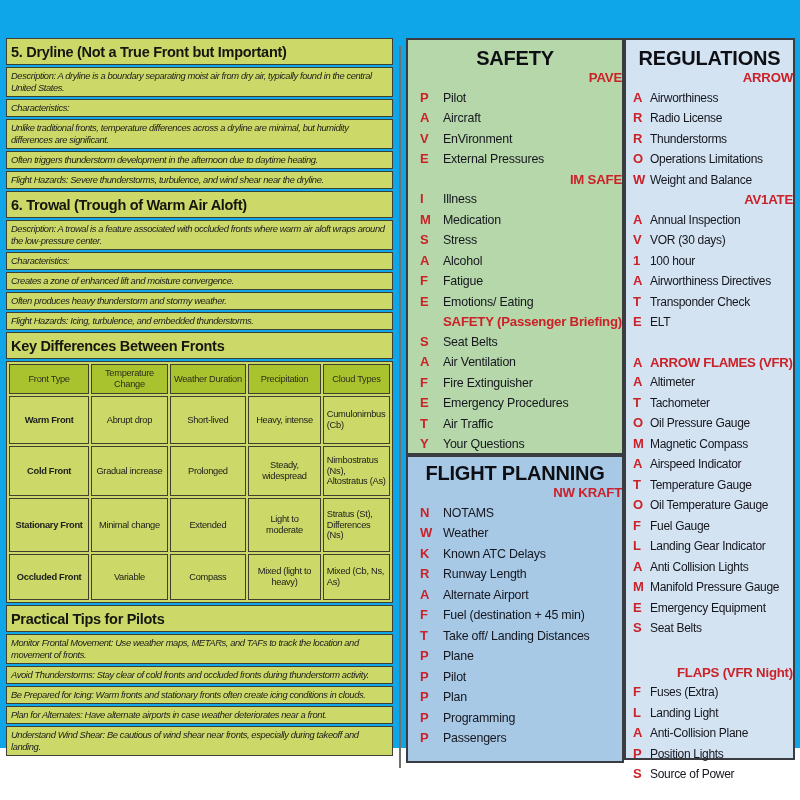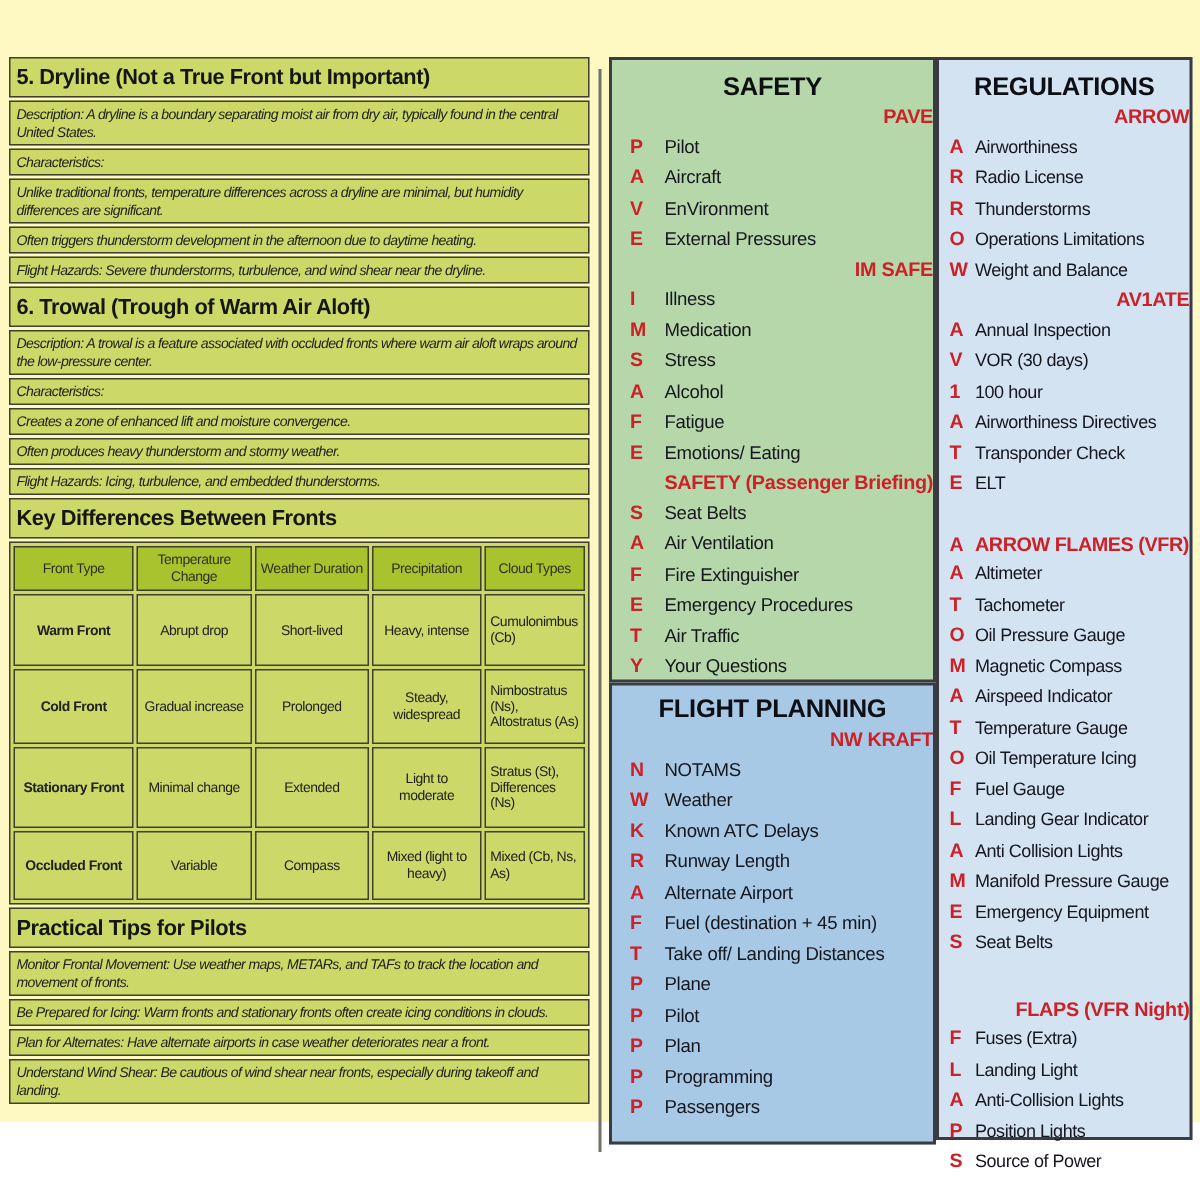--- a/index.html
+++ b/index.html
@@ -1,18 +1,18 @@
 <!DOCTYPE html>
 <html><head>
 <meta charset="utf-8">
 <style>
   * { margin:0; padding:0; box-sizing:border-box; }
   html,body { width:800px; height:800px; background:#ffffff; overflow:hidden;
               font-family:"Liberation Sans", sans-serif; }
-  .page { position:relative; width:800px; height:748px; background:#fef9c3; }
+  .page { position:relative; width:800px; height:748px; background:#0ea5e9; }
 
   
   .left-panel { position:absolute; left:6px; top:38px; width:387px; }
   .lp-row, .lp-header { background:#ccd969; border:1px solid #3f4030; margin-bottom:2px; color:#20211c; }
   .lp-row { padding:2px 4px; font-size:9.4px; letter-spacing:-0.4px; line-height:12px;font-style:italic; }
   .lp-header { padding:4px 4px 3px 4px; font-size:14.5px; font-weight:bold;
                letter-spacing:-0.3px; line-height:18px; color:#15160f; }
 
   table.fronts-table { width:100%; border-collapse:separate; border-spacing:2px;
                        background:#ccd969; border:1px solid #3f4030; margin-bottom:2px; }
@@ -34,21 +34,21 @@
 
   
   .v-divider { position:absolute; left:399px; top:46px; width:2px; height:722px; background:#70716a; }
 
   
   .mn-panel { position:absolute; border:2px solid #3b3c42; padding-top:8px; }
   .top-mid    { left:406px; top:38px;  width:218px; height:417px; }
   .bottom-mid { left:406px; top:455px; width:218px; height:308px; padding-top:6px; }
   .right      { left:624px; top:38px;  width:171px; height:722px; }
 
-  .mn-title   { text-align:center; font-weight:bold; font-size:17px; color:#0e0f14;
+  .mn-title   { text-align:center; font-weight:bold; font-size:20px; color:#0e0f14;
                 line-height:20px; letter-spacing:-0.2px; }
   .mn-heading { text-align:right; font-weight:bold; font-size:13.2px; color:#cb2128;
                 line-height:19.5px; letter-spacing:-0.2px; }
   .mn-row  { display:flex; align-items:baseline; line-height:19.5px; }
   .mid .mn-row  { padding-left:12px; }
   .right .mn-row { padding-left:7px; }
   .mn-letter { font-weight:bold; color:#cb2128; font-size:13px; flex:none; }
   .mid .mn-letter  { width:23px; }
   .right .mn-letter { width:17px; }
   .mn-text { font-size:12.4px; color:#15161e; letter-spacing:-0.2px; white-space:nowrap; }
@@ -113,20 +113,21 @@
             <td class="front-name">Occluded Front</td>
             <td>Variable</td>
             <td>Compass</td>
             <td>Mixed (light to heavy)</td>
             <td>Mixed (Cb, Ns, As)</td>
           </tr>
         </tbody>
       </table>
       <div class="lp-header">Practical Tips for Pilots</div>
       <div class="lp-row">Monitor Frontal Movement: Use weather maps, METARs, and TAFs to track the location and movement of fronts.</div>
+      <div class="lp-row">Avoid Thunderstorms: Stay clear of cold fronts and occluded fronts during thunderstorm activity.</div>
       <div class="lp-row">Be Prepared for Icing: Warm fronts and stationary fronts often create icing conditions in clouds.</div>
       <div class="lp-row">Plan for Alternates: Have alternate airports in case weather deteriorates near a front.</div>
       <div class="lp-row">Understand Wind Shear: Be cautious of wind shear near fronts, especially during takeoff and landing.</div>
     </section>
   <div class="v-divider"></div>
   <section class="mn-panel mid top-mid" style="background: rgb(181, 215, 169);">
       <div class="mn-title">SAFETY</div>
       <div class="mn-section s0">
         <div class="mn-heading">PAVE</div>
         <div class="mn-row">
@@ -333,21 +334,21 @@
         <div class="mn-row">
           <span class="mn-letter">A</span>
           <span class="mn-text">Airspeed Indicator</span>
         </div>
         <div class="mn-row">
           <span class="mn-letter">T</span>
           <span class="mn-text">Temperature Gauge</span>
         </div>
         <div class="mn-row">
           <span class="mn-letter">O</span>
-          <span class="mn-text">Oil Temperature Icing</span>
+          <span class="mn-text">Oil Temperature Gauge</span>
         </div>
         <div class="mn-row">
           <span class="mn-letter">F</span>
           <span class="mn-text">Fuel Gauge</span>
         </div>
         <div class="mn-row">
           <span class="mn-letter">L</span>
           <span class="mn-text">Landing Gear Indicator</span>
         </div>
         <div class="mn-row">
@@ -372,21 +373,21 @@
         <div class="mn-row">
           <span class="mn-letter">F</span>
           <span class="mn-text">Fuses (Extra)</span>
         </div>
         <div class="mn-row">
           <span class="mn-letter">L</span>
           <span class="mn-text">Landing Light</span>
         </div>
         <div class="mn-row">
           <span class="mn-letter">A</span>
-          <span class="mn-text">Anti-Collision Lights</span>
+          <span class="mn-text">Anti-Collision Plane</span>
         </div>
         <div class="mn-row">
           <span class="mn-letter">P</span>
           <span class="mn-text">Position Lights</span>
         </div>
         <div class="mn-row">
           <span class="mn-letter">S</span>
           <span class="mn-text">Source of Power</span>
         </div>
       </div>

